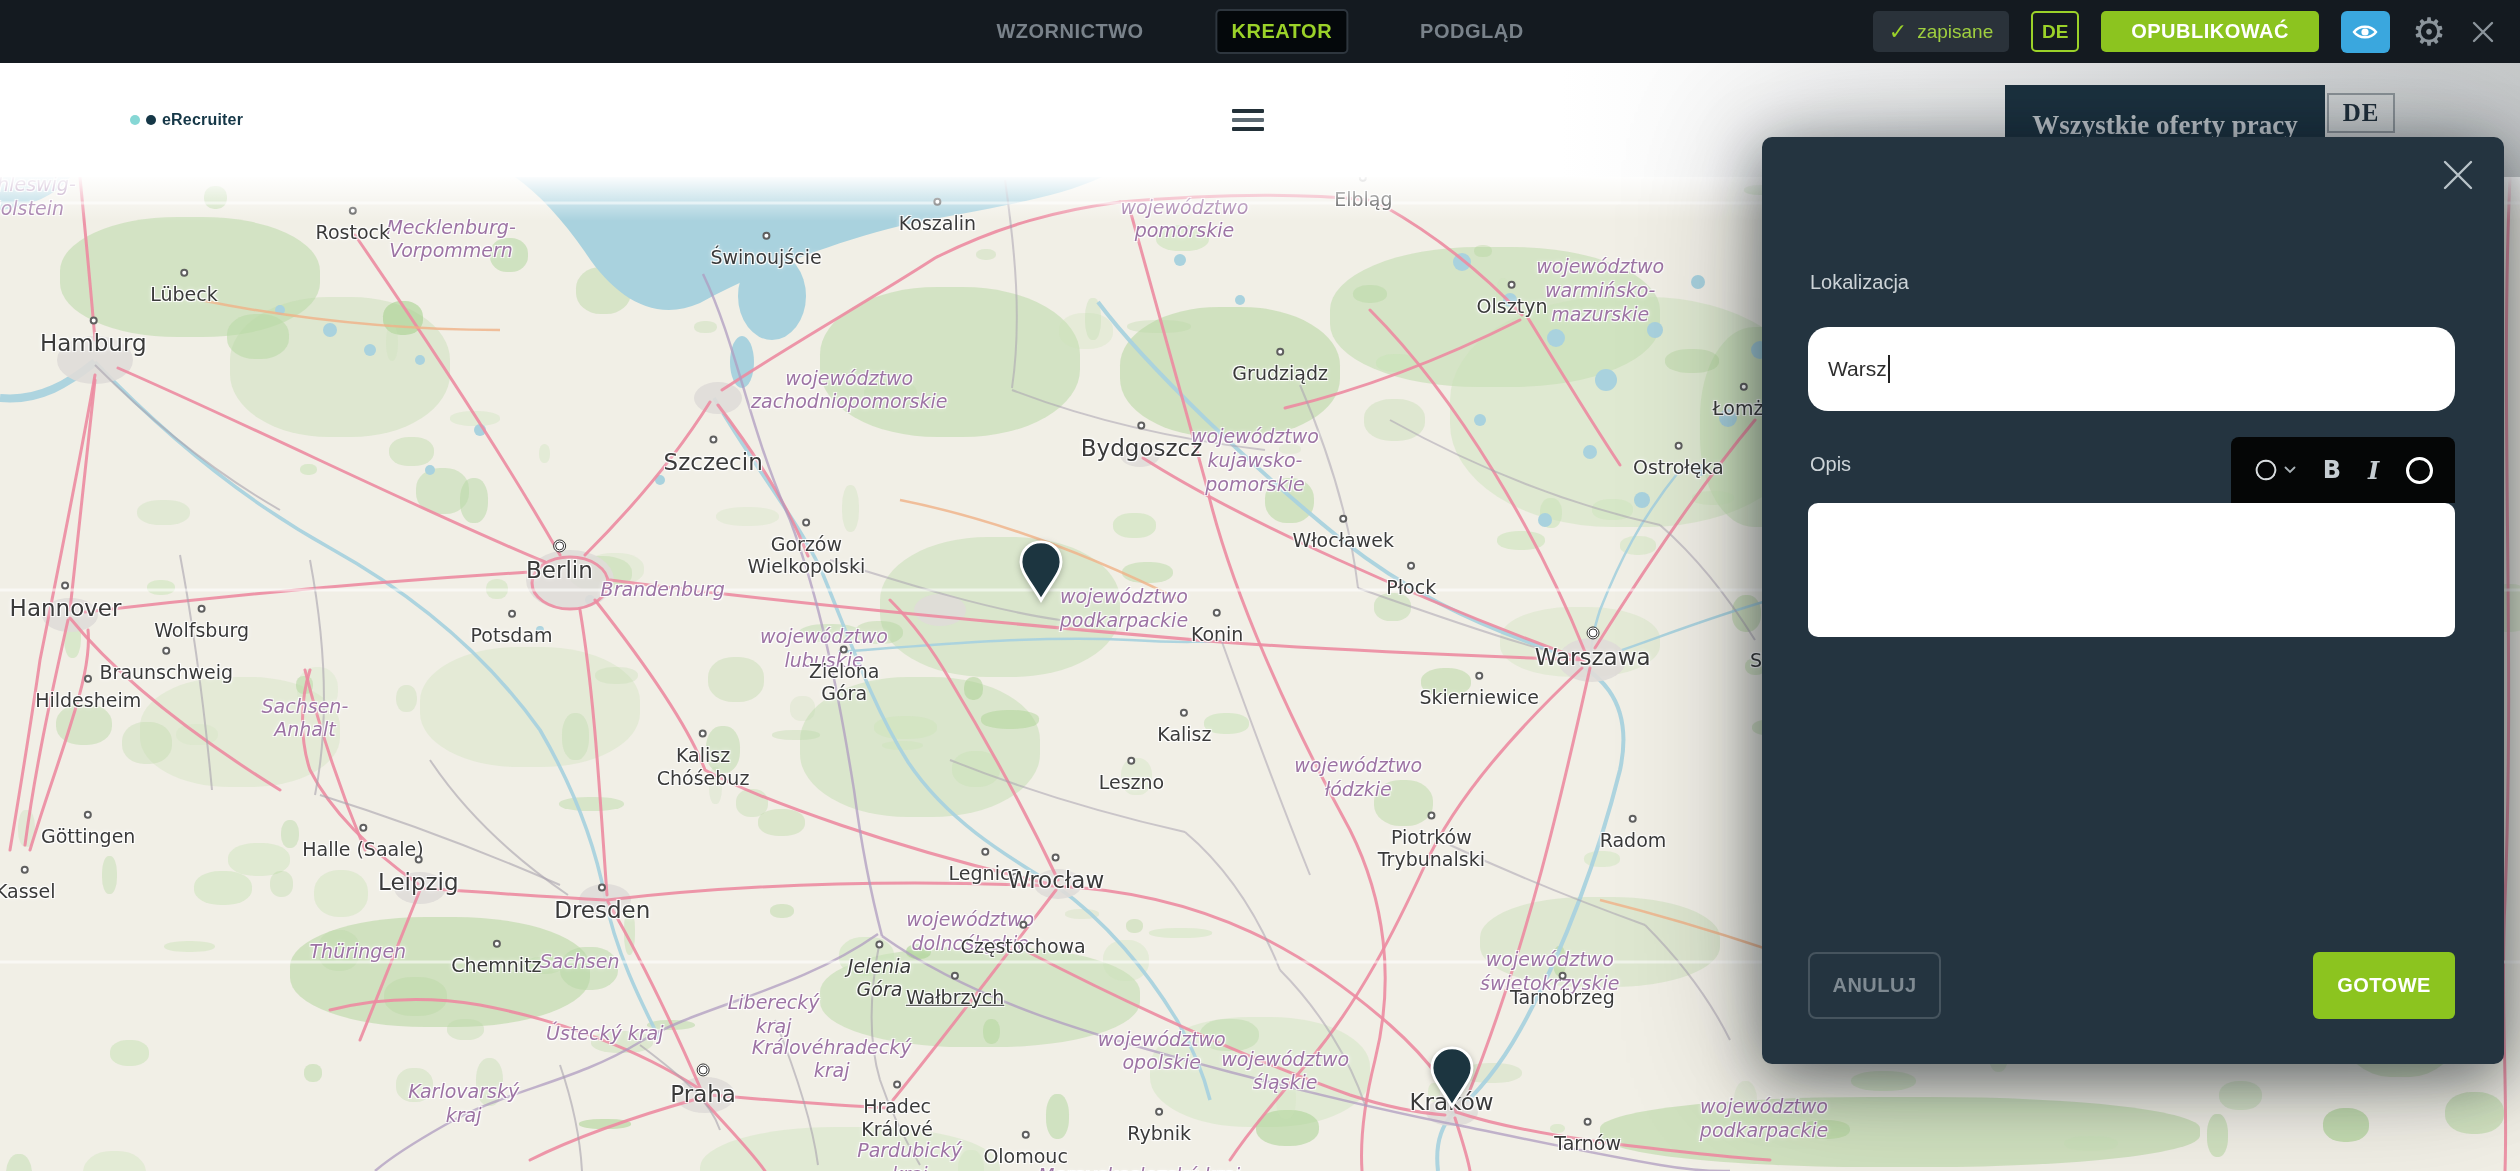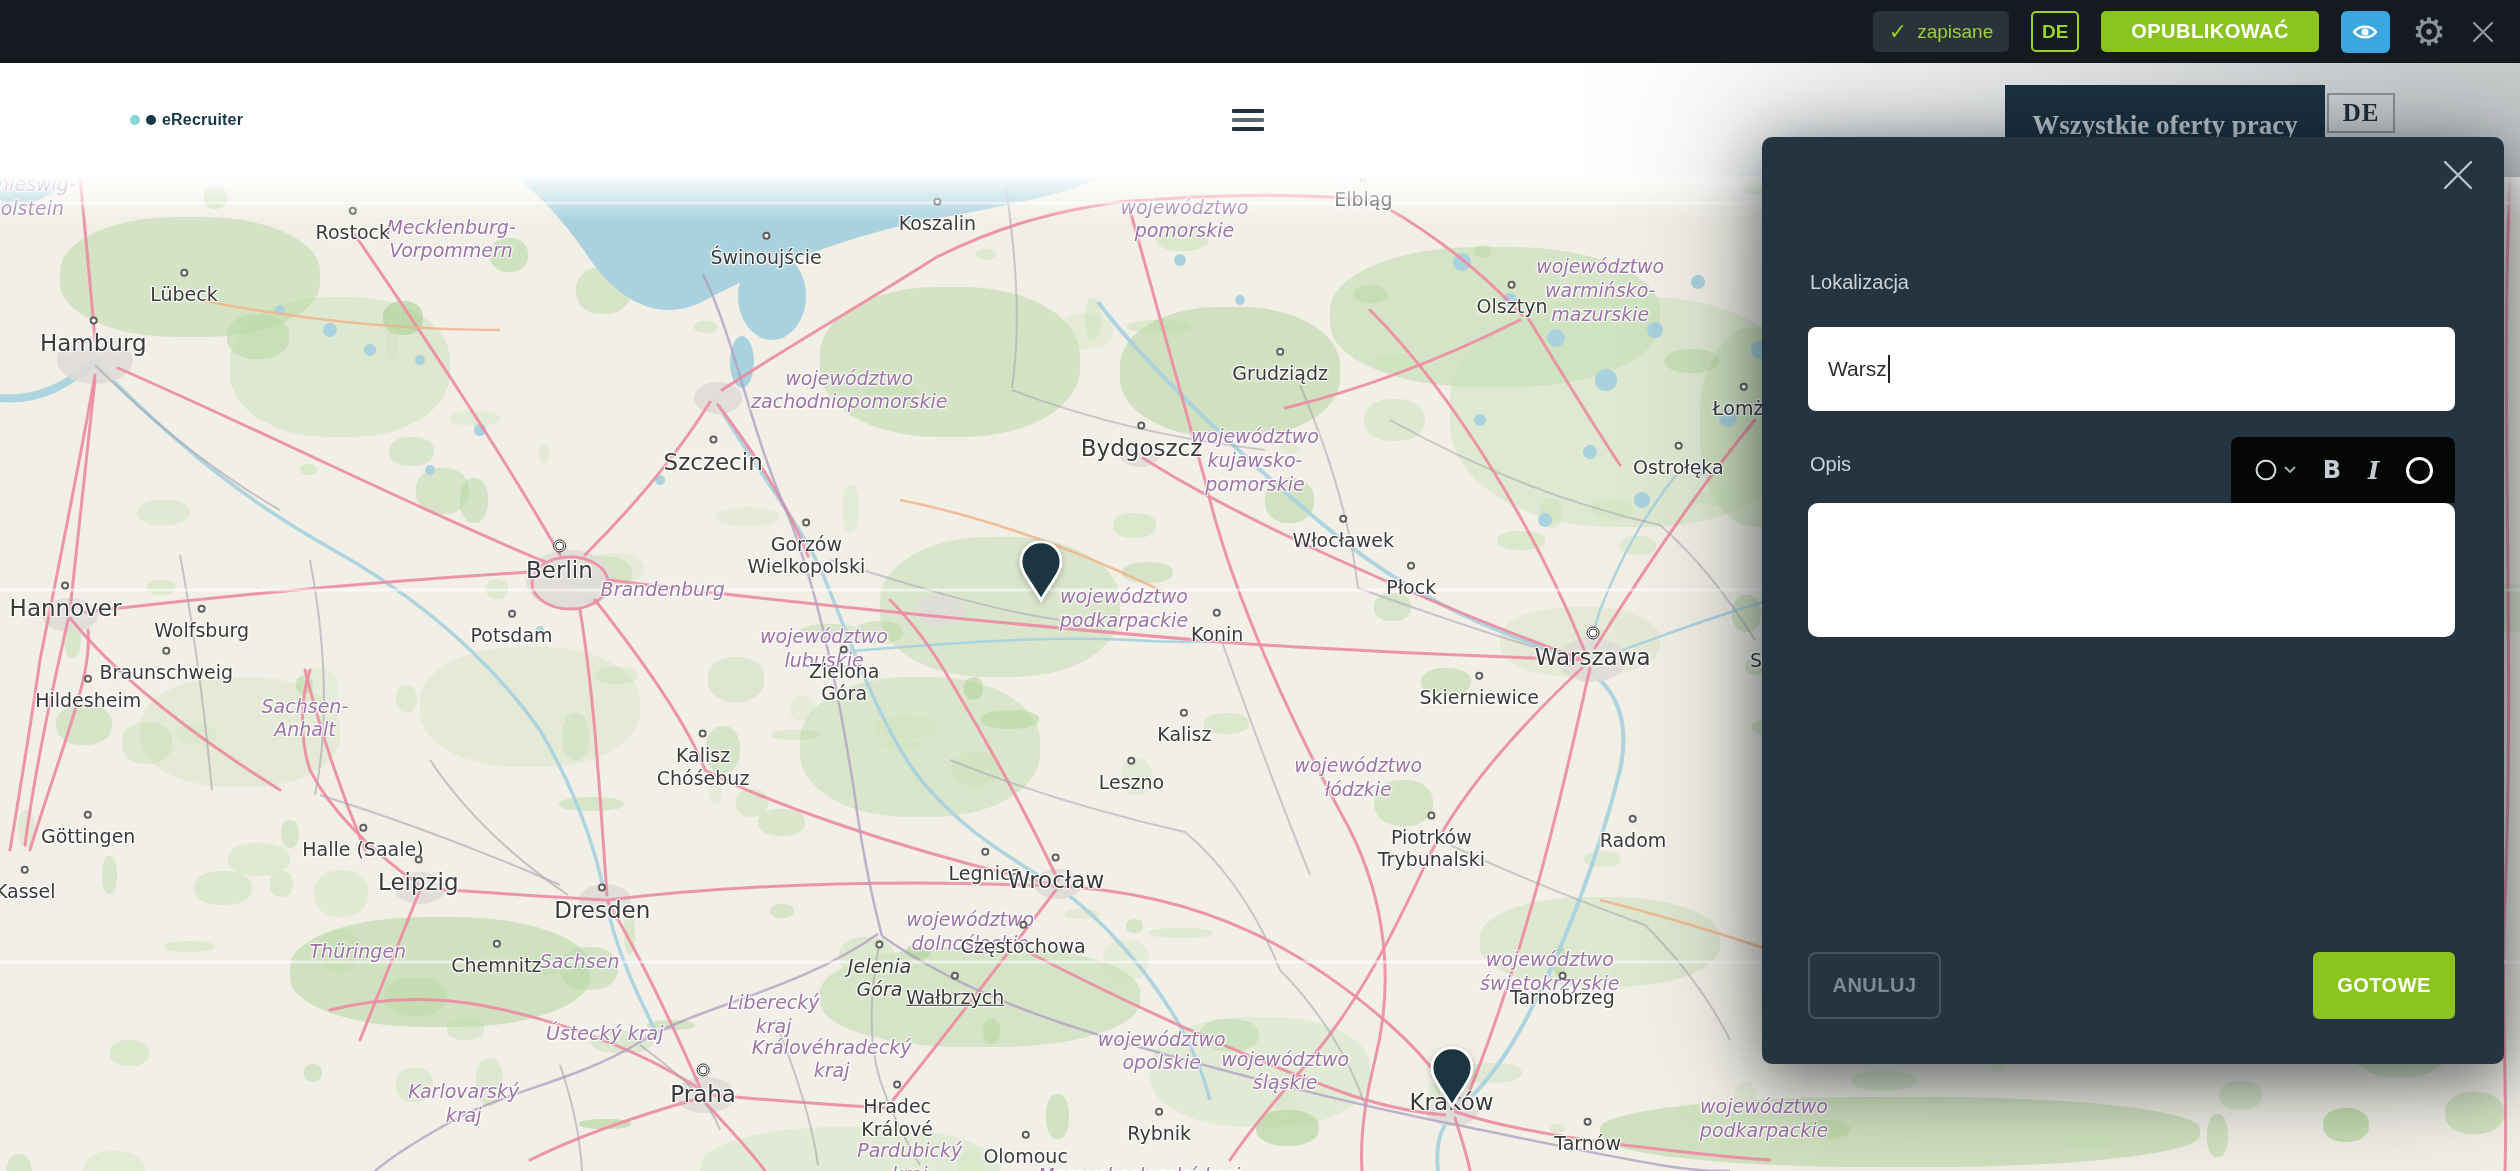--- a/index.html
+++ b/index.html
@@ -51,21 +51,21 @@
         text-shadow:-1px -1px 0 rgba(255,255,255,.8),1px -1px 0 rgba(255,255,255,.8),-1px 1px 0 rgba(255,255,255,.8),1px 1px 0 rgba(255,255,255,.8),0 0 5px #fff;}
   .pin{position:absolute;transform:translate(-50%,-100%);z-index:6;filter:drop-shadow(0 2px 3px rgba(0,0,0,.25));}
 
   
   .panel{position:absolute;left:1762px;top:137px;width:742px;height:927px;background:#243440;border-radius:10px;z-index:40;
          box-shadow:0 14px 60px rgba(8,16,24,.55),0 0 140px rgba(8,16,24,.28);}
   .panel-close{position:absolute;top:20px;right:28px;width:36px;height:36px;cursor:pointer;}
   .p-label{position:absolute;left:48px;color:#ccd3d7;font-size:20px;}
   .loc-label{top:134px;}
   .opis-label{top:316px;}
-  .p-input{position:absolute;left:46px;top:190px;width:647px;height:84px;background:#fff;border-radius:8px;box-sizing:border-box;display:flex;align-items:center;padding-left:20px;cursor:text;}
+  .p-input{position:absolute;left:46px;top:190px;width:647px;height:84px;background:#fff;border-radius:20px;box-sizing:border-box;display:flex;align-items:center;padding-left:20px;cursor:text;}
   .p-input .val{font-size:21px;color:#2e2e2e;}
   .caret{display:inline-block;width:2px;height:28px;background:#222;margin-left:1px;}
   .rte-toolbar{position:absolute;right:49px;top:300px;width:224px;height:66px;background:#050606;border-radius:8px 8px 0 0;display:flex;align-items:center;justify-content:space-between;padding:0 22px;box-sizing:border-box;}
   .ai-group{display:flex;align-items:center;gap:5px;cursor:pointer;}
   .tool-b{color:#c6cdd2;font-weight:bold;font-size:24px;font-family:"DejaVu Sans",sans-serif;cursor:pointer;}
   .tool-i{color:#c6cdd2;font-weight:bold;font-style:italic;font-size:24px;font-family:"DejaVu Serif",serif;cursor:pointer;}
   .tool-o{width:27px;height:27px;border:3.5px solid #fff;border-radius:50%;box-sizing:border-box;cursor:pointer;}
   .p-textarea{position:absolute;left:46px;top:366px;width:647px;height:134px;background:#fff;border-radius:10px;cursor:text;}
   .cancel-btn{position:absolute;left:46px;bottom:45px;width:133px;height:67px;border:2px solid #46545e;border-radius:8px;box-sizing:border-box;color:#7f8a92;font-weight:bold;font-size:20px;letter-spacing:.5px;display:flex;align-items:center;justify-content:center;cursor:pointer;}
   .done-btn{position:absolute;right:49px;bottom:45px;width:142px;height:67px;background:#8cc41f;border-radius:6px;color:#fff;font-weight:bold;font-size:20px;letter-spacing:.5px;display:flex;align-items:center;justify-content:center;cursor:pointer;}
@@ -730,20 +730,25 @@
     <div class="hamburger">
       <i></i>
         <i class="mid"></i>
         <i></i>
     </div>
     <div class="jobs-btn">Wszystkie oferty pracy</div>
     <div class="pde-btn">DE</div>
   </div>
 
   <div class="topbar">
+    <div class="tb-tabs">
+      <span class="tb-tab">WZORNICTWO</span>
+      <span class="tb-tab active">KREATOR</span>
+      <span class="tb-tab">PODGLĄD</span>
+    </div>
     <div class="tb-right">
       <div class="saved-chip">
         <span class="chk">✓</span>
         <span class="txt">zapisane</span>
       </div>
       <div class="de-btn">DE</div>
       <div class="publish-btn">OPUBLIKOWAĆ</div>
       <div class="eye-btn">
         <svg width="28" height="24" viewBox="0 0 28 24">
           <path d="M3 12 C8 5 20 5 25 12 C20 19 8 19 3 12 Z" fill="none" stroke="#fff" stroke-width="2.4"></path>

